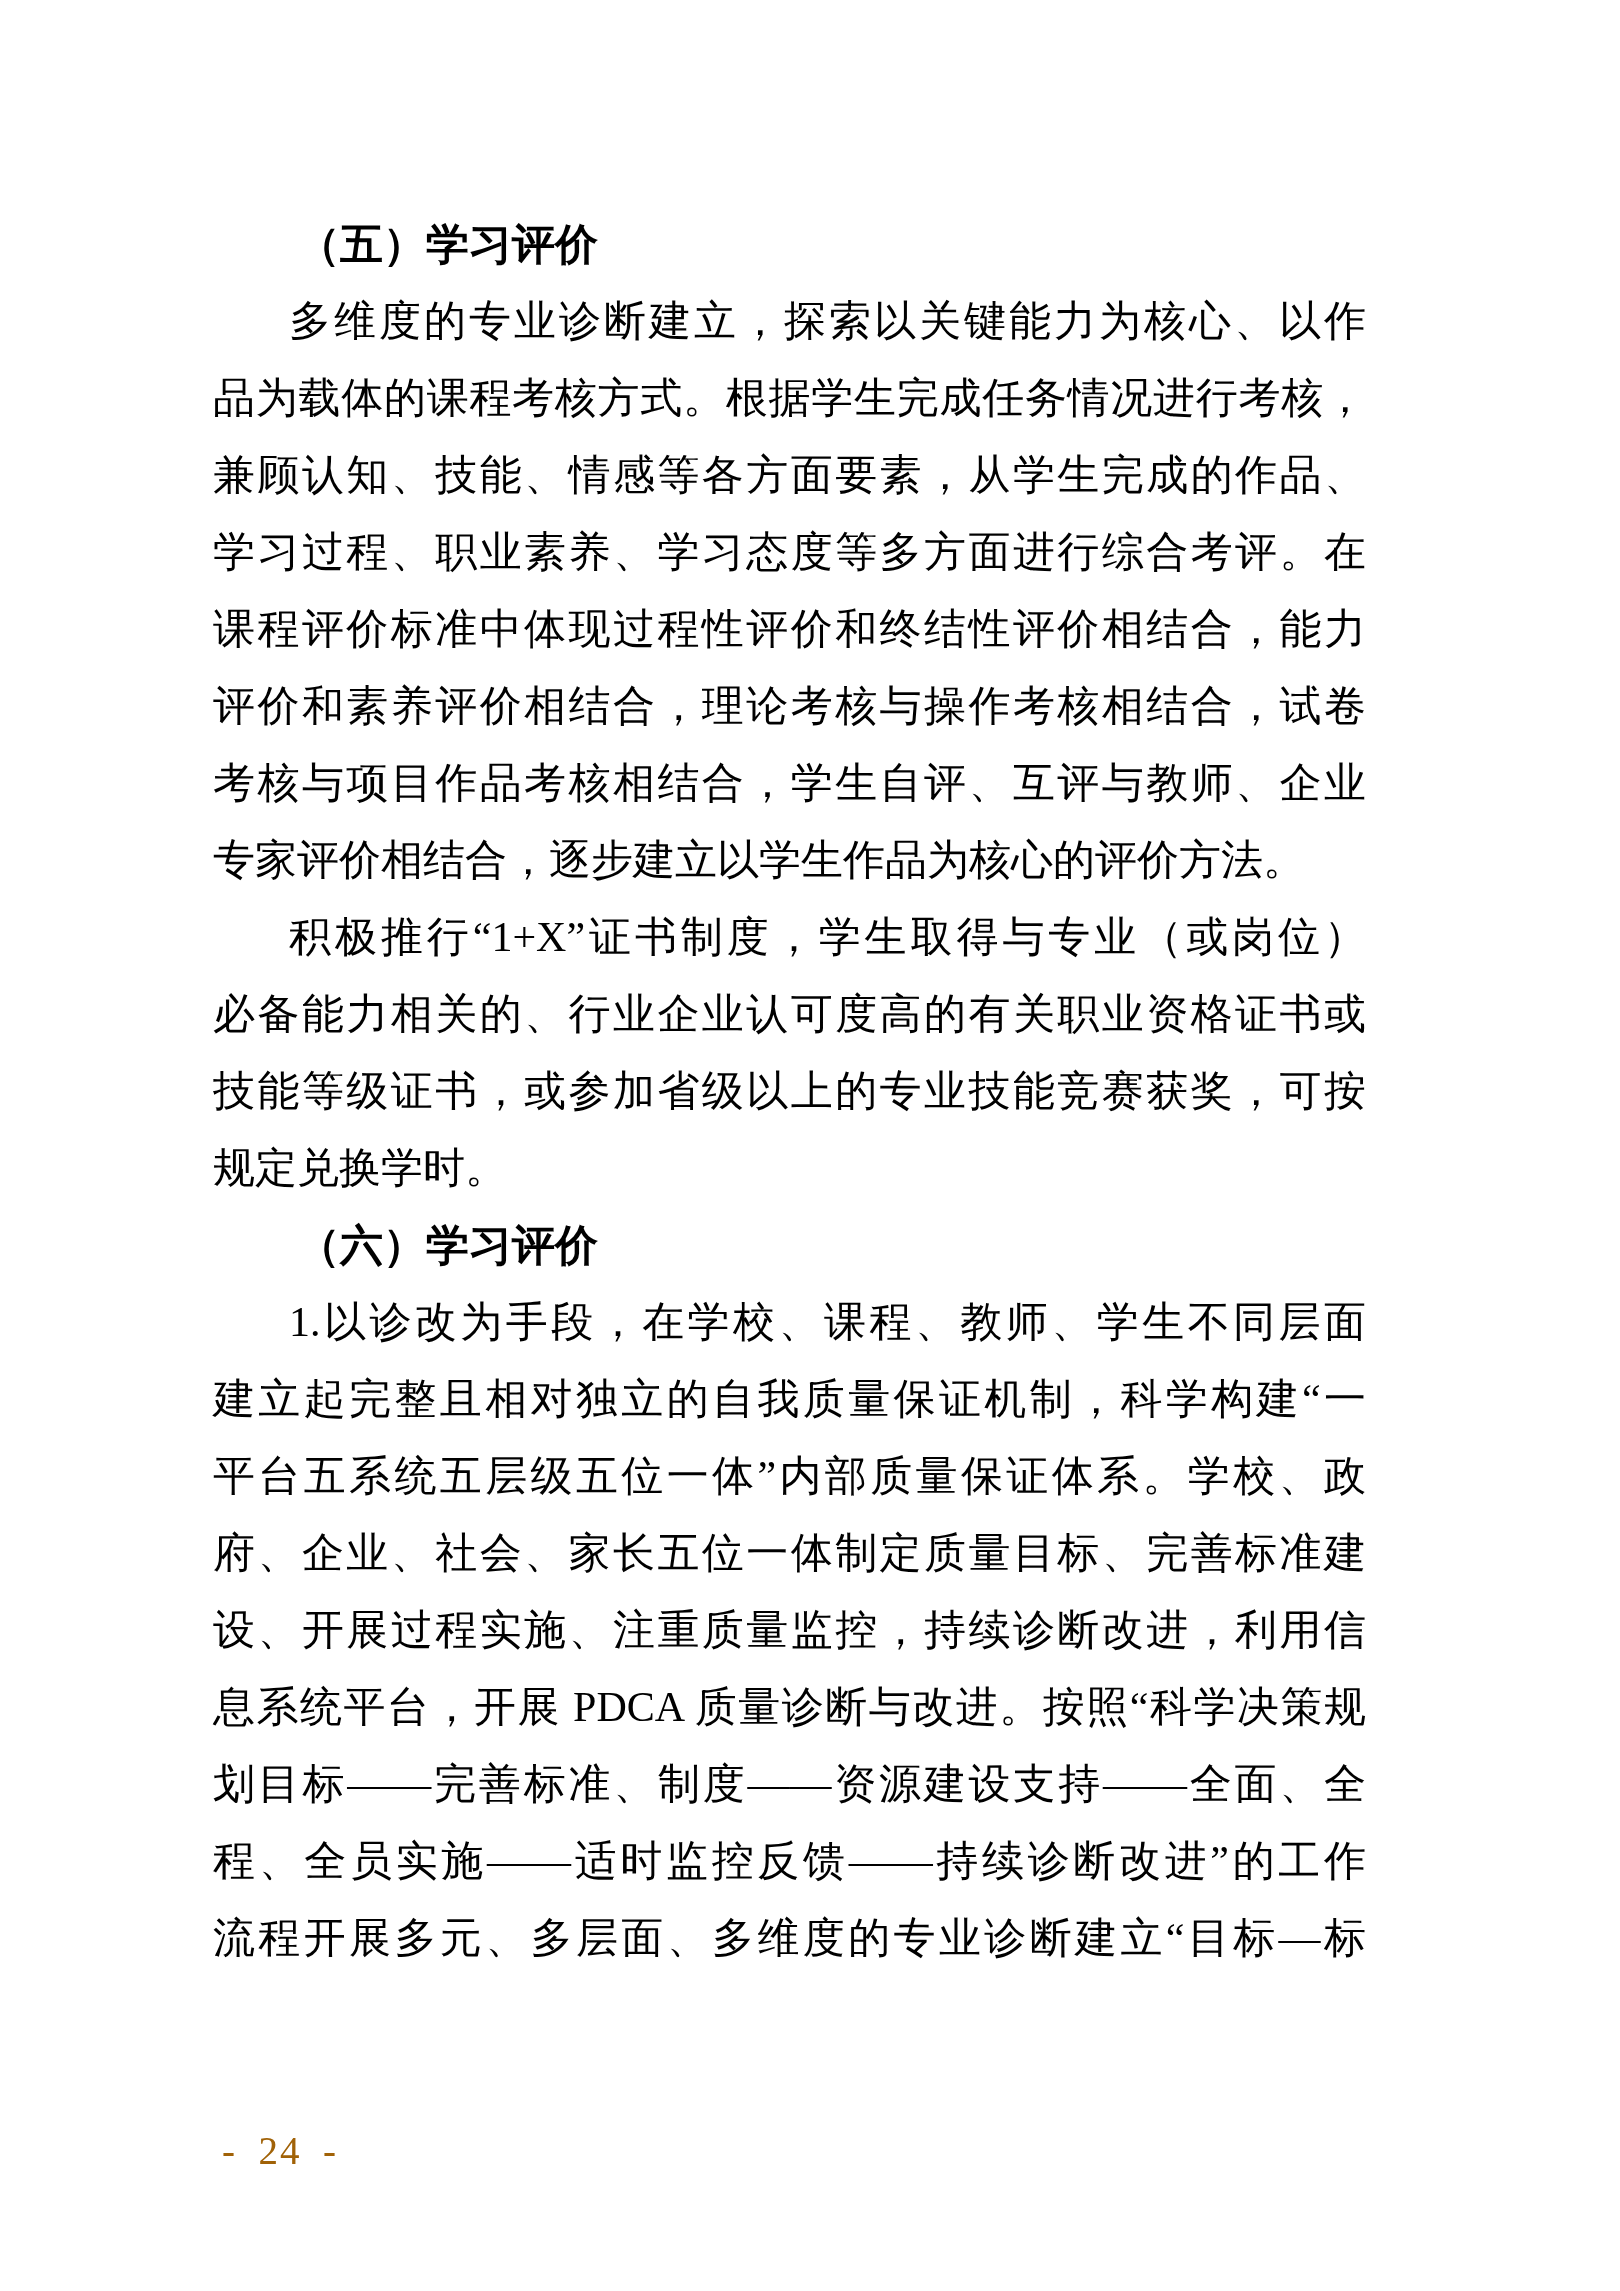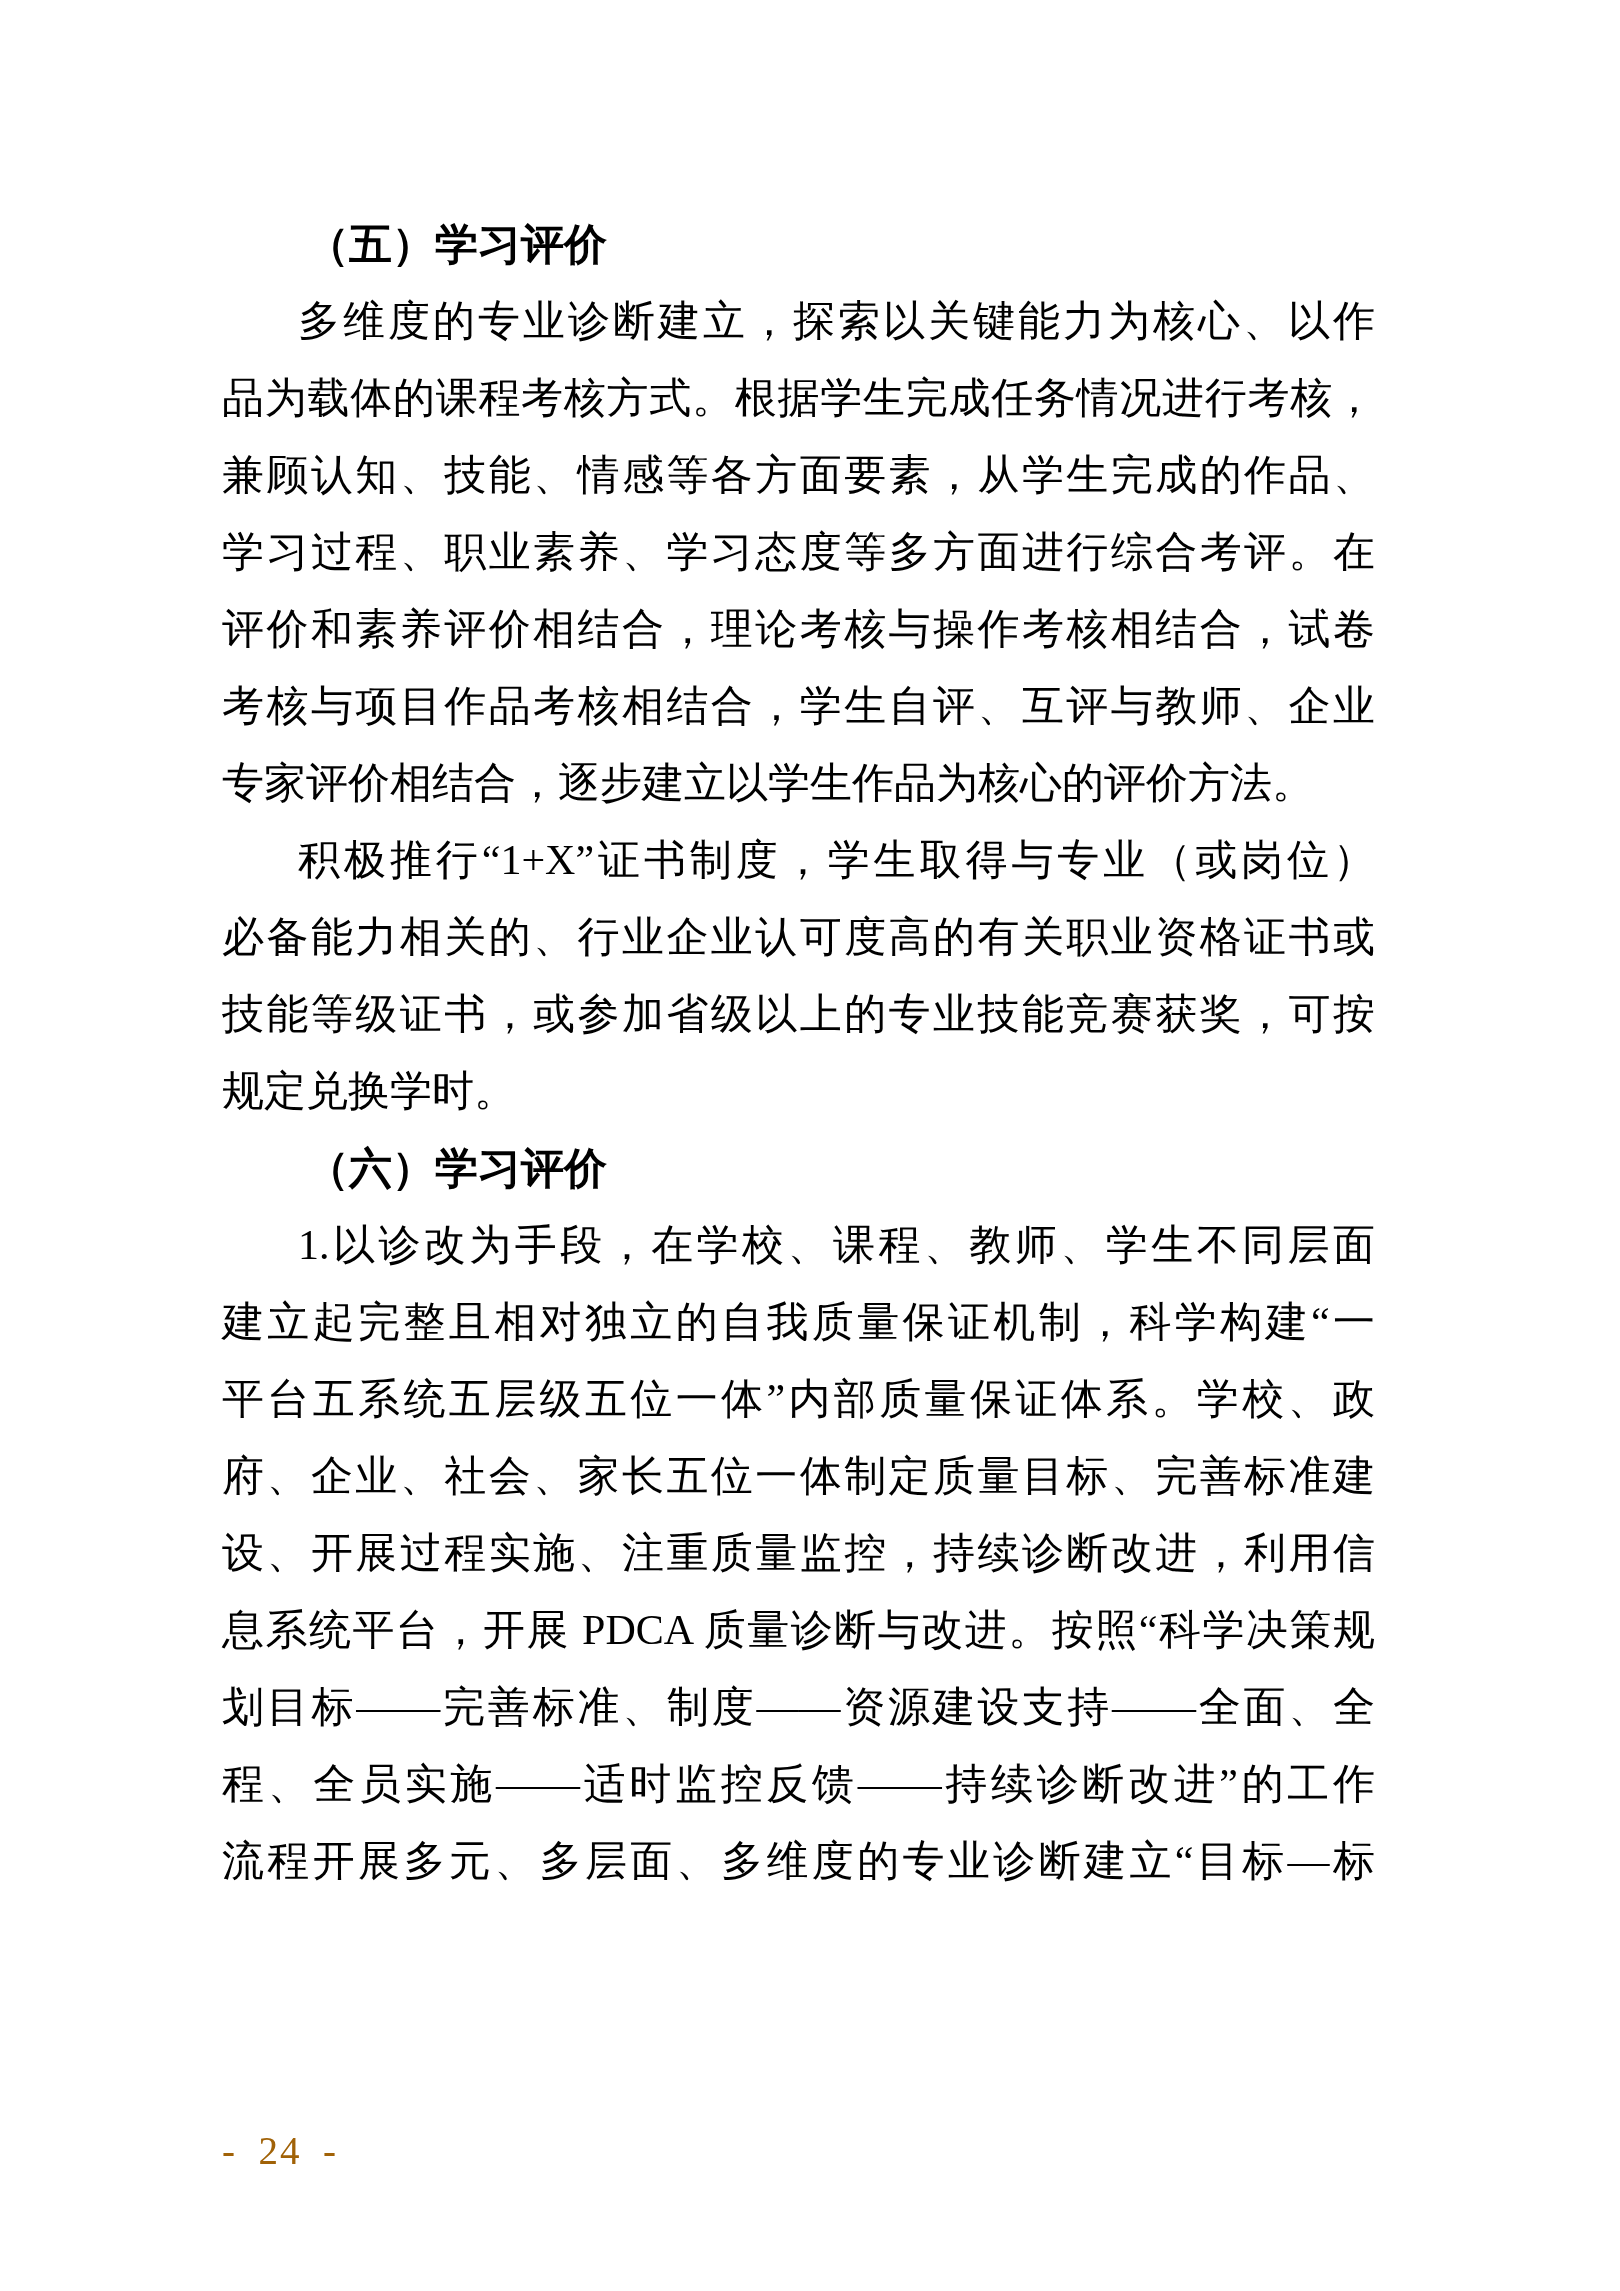--- a/index.html
+++ b/index.html
@@ -11,21 +11,21 @@
     position: relative;
     width: 1620px;
     height: 2292px;
     background: #ffffff;
     overflow: hidden;
     font-family: "Liberation Serif", "DejaVu Serif", serif;
     color: #000000;
   }
   .text-block {
     position: absolute;
-    left: 222px;
+    left: 213px;
     top: 206px;
     width: 1153px;
   }
   .line {
     font-size: 42px;
     line-height: 77px;
     height: 77px;
     color: #000000;
     text-align: left;
     white-space: nowrap;
@@ -59,20 +59,21 @@
 </head>
 <body>
 
 <div class="page">
   <div class="text-block">
       <div class="line heading">（五）学习评价</div>
       <div class="line indent justify">多维度的专业诊断建立，探索以关键能力为核心、以作</div>
       <div class="line justify">品为载体的课程考核方式。根据学生完成任务情况进行考核，</div>
       <div class="line justify">兼顾认知、技能、情感等各方面要素，从学生完成的作品、</div>
       <div class="line justify">学习过程、职业素养、学习态度等多方面进行综合考评。在</div>
+      <div class="line justify">课程评价标准中体现过程性评价和终结性评价相结合，能力</div>
       <div class="line justify">评价和素养评价相结合，理论考核与操作考核相结合，试卷</div>
       <div class="line justify">考核与项目作品考核相结合，学生自评、互评与教师、企业</div>
       <div class="line">专家评价相结合，逐步建立以学生作品为核心的评价方法。</div>
       <div class="line indent justify">积极推行“1+X”证书制度，学生取得与专业（或岗位）</div>
       <div class="line justify">必备能力相关的、行业企业认可度高的有关职业资格证书或</div>
       <div class="line justify">技能等级证书，或参加省级以上的专业技能竞赛获奖，可按</div>
       <div class="line">规定兑换学时。</div>
       <div class="line heading">（六）学习评价</div>
       <div class="line indent justify">1.以诊改为手段，在学校、课程、教师、学生不同层面</div>
       <div class="line justify">建立起完整且相对独立的自我质量保证机制，科学构建“一</div>

